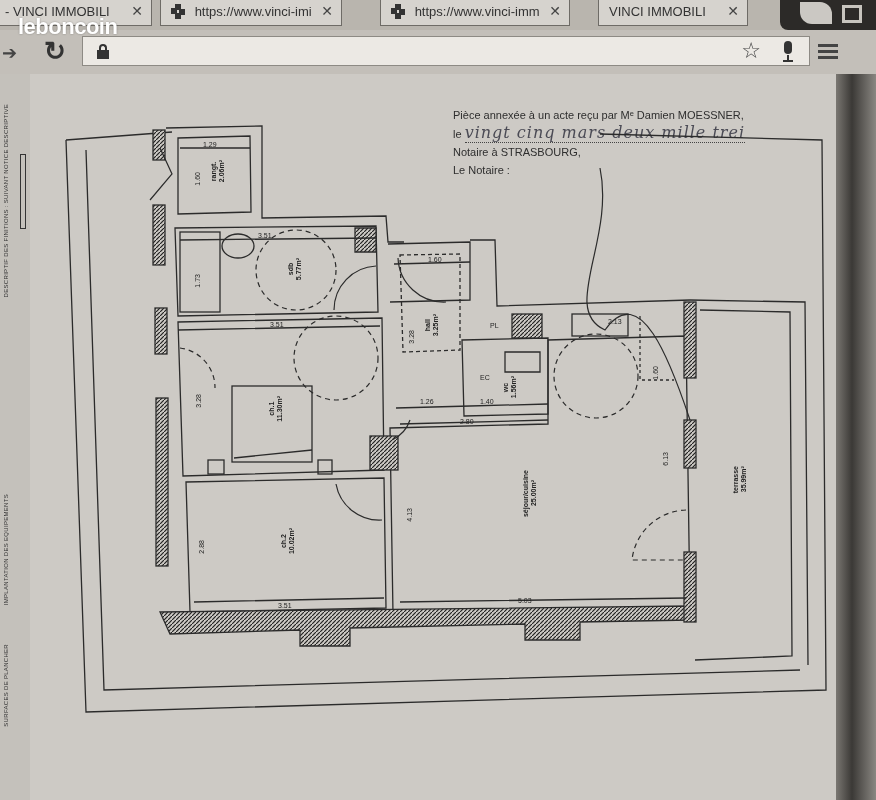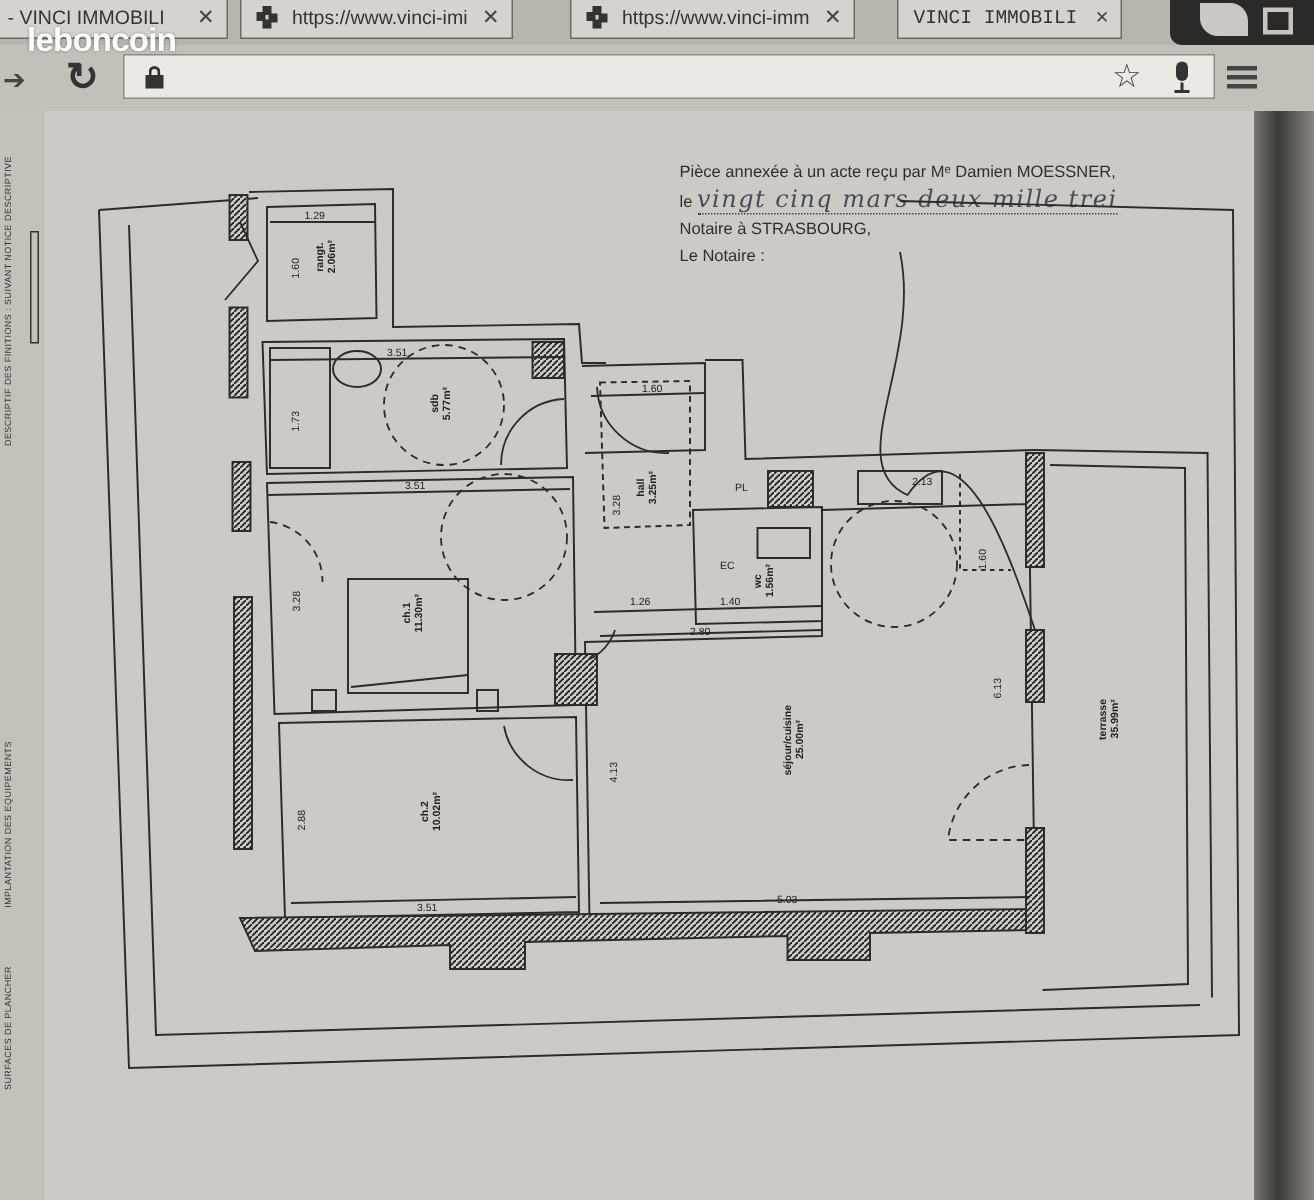--- a/index.html
+++ b/index.html
@@ -66,21 +66,21 @@
   <div class="tab" style="left:160px;width:182px;">
     <span class="fav"><i style="left:0;top:4px"></i><i style="left:4px;top:0"></i><i style="left:8px;top:5px"></i><i style="left:4px;top:9px"></i></span>
     <span>https://www.vinci-imi</span>
     <span class="close">✕</span>
   </div>
   <div class="tab" style="left:380px;width:190px;">
     <span class="fav"><i style="left:0;top:4px"></i><i style="left:4px;top:0"></i><i style="left:8px;top:5px"></i><i style="left:4px;top:9px"></i></span>
     <span>https://www.vinci-imm</span>
     <span class="close">✕</span>
   </div>
-  <div class="tab" style="left:598px;width:150px;font-family:Liberation Mono, monospace;">
+  <div class="tab" style="left:598px;width:150px;">
     <span>VINCI IMMOBILI</span>
     <span class="close">✕</span>
   </div>
   <div class="win-ctrl">
     <div class="leaf"></div>
     <div class="sq"></div>
   </div>
 </div>
 
 <div class="logo">leboncoin</div>

